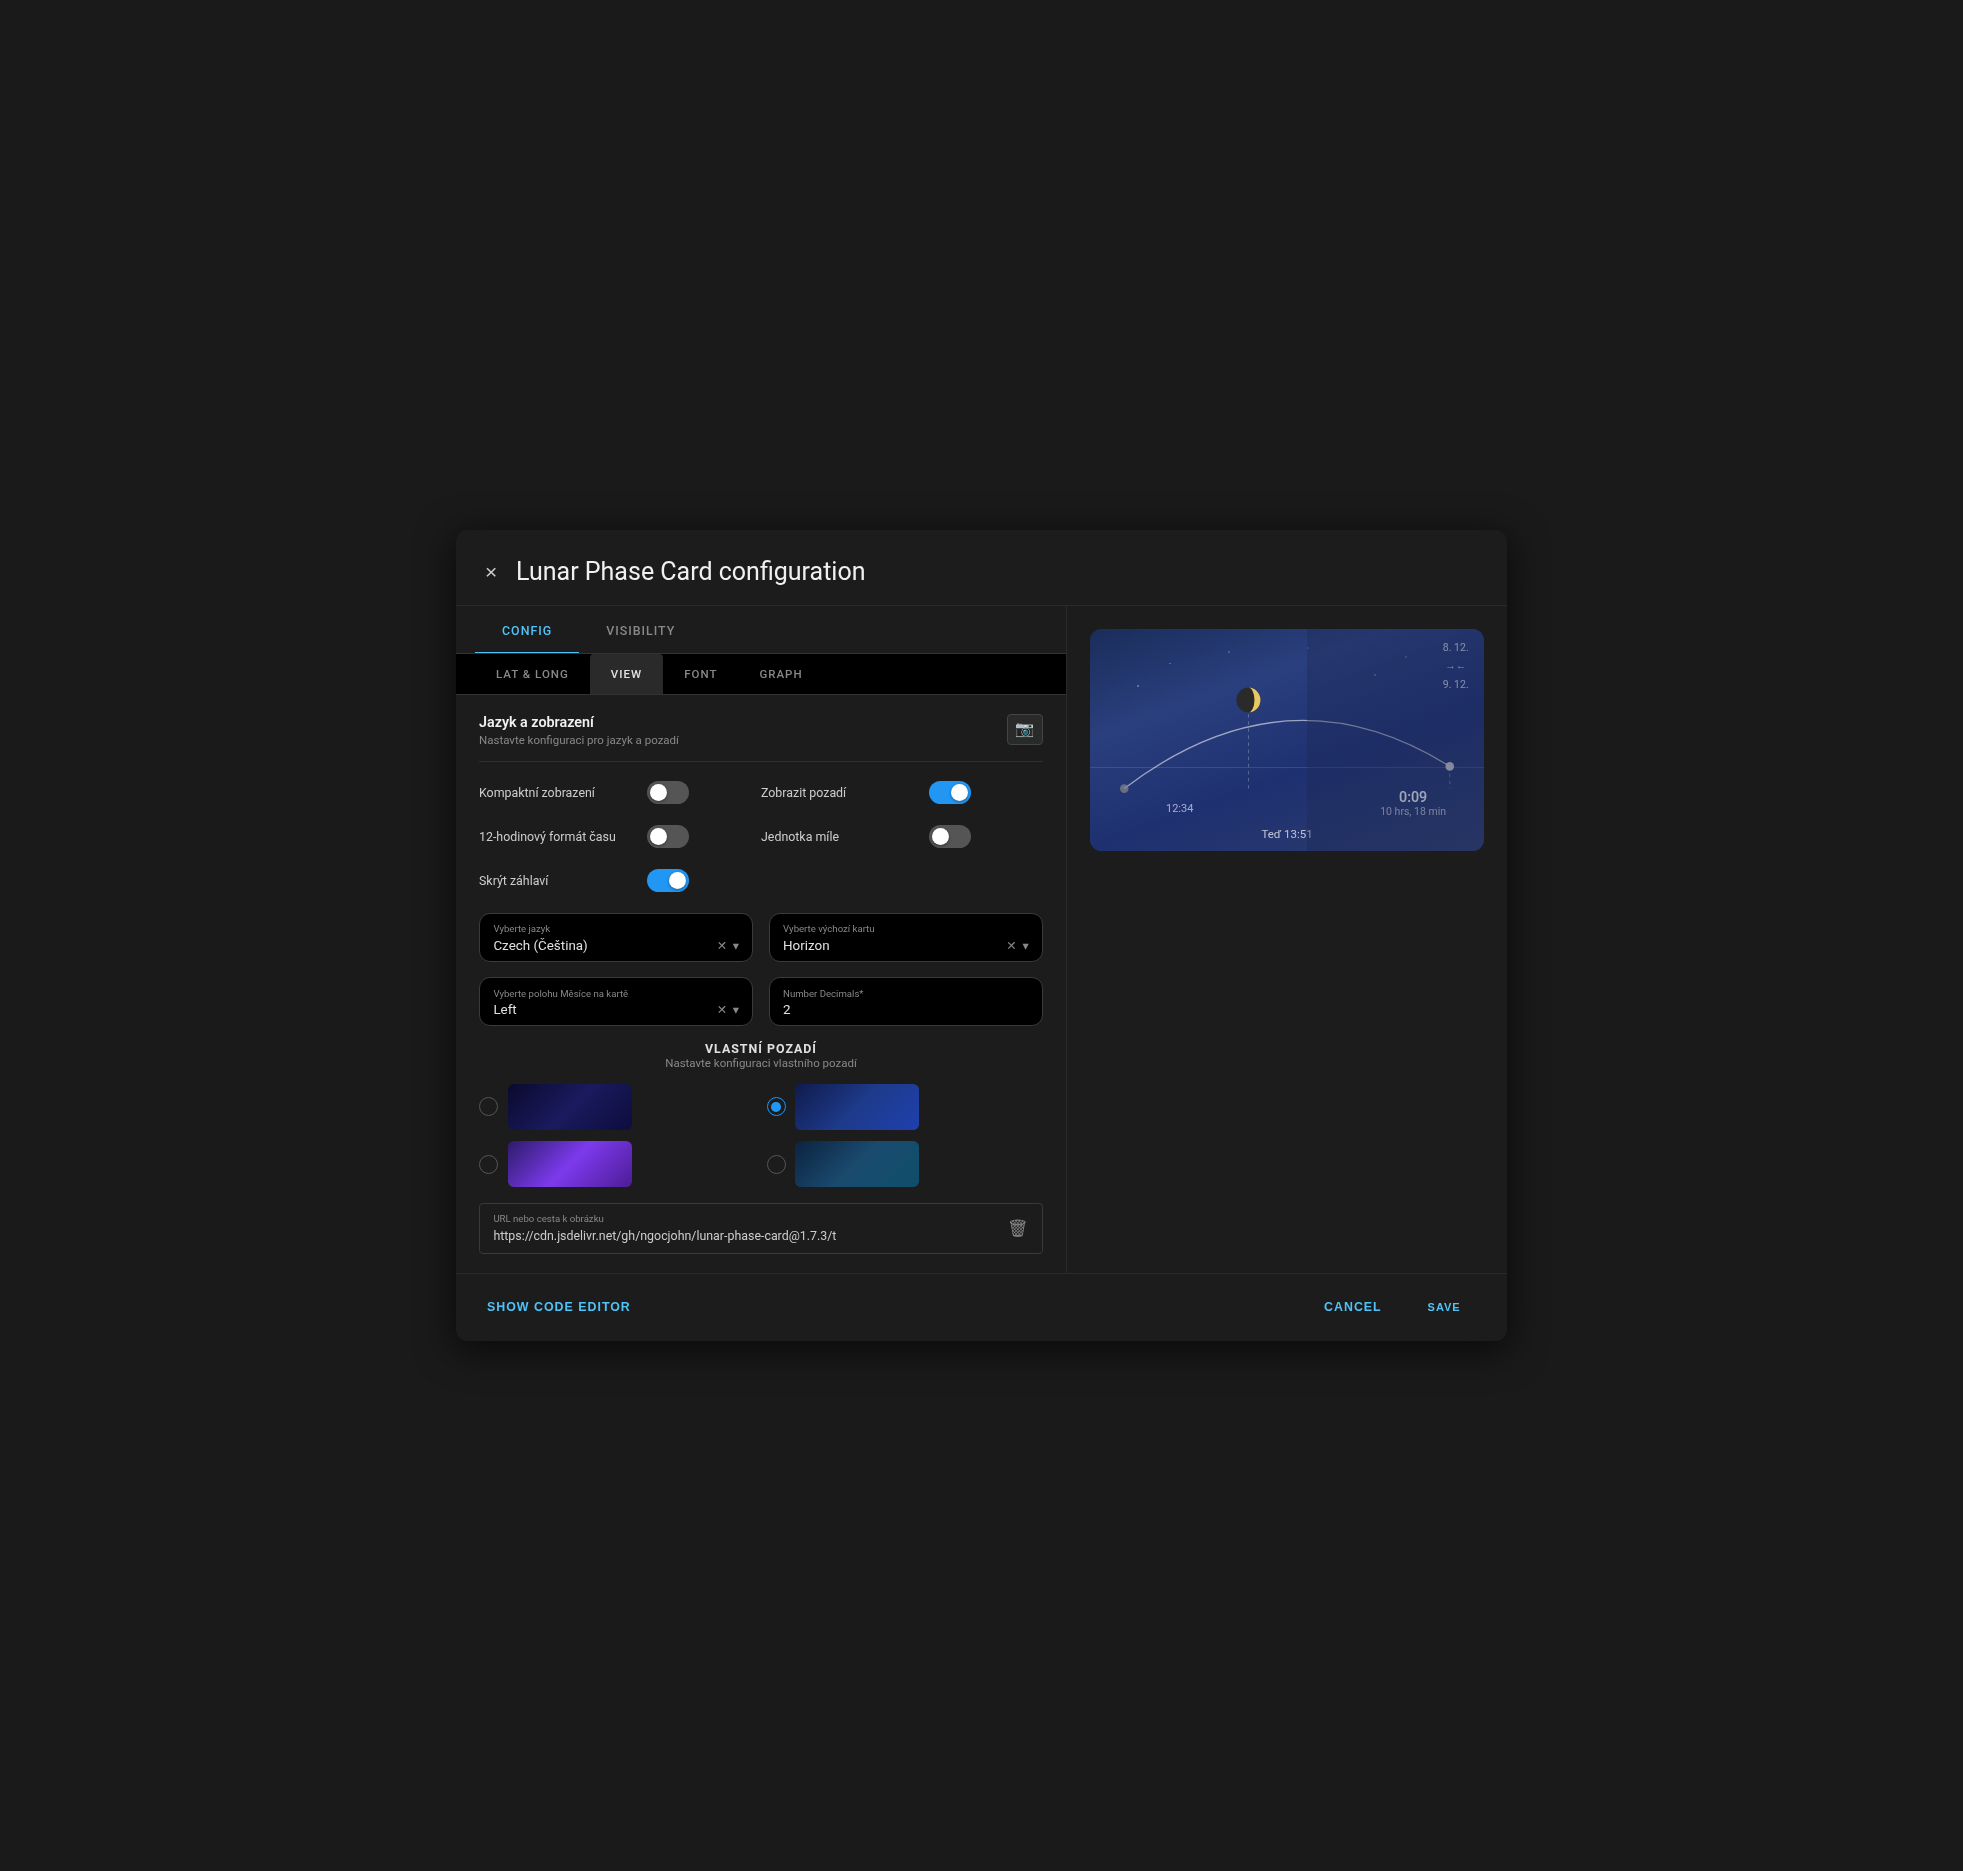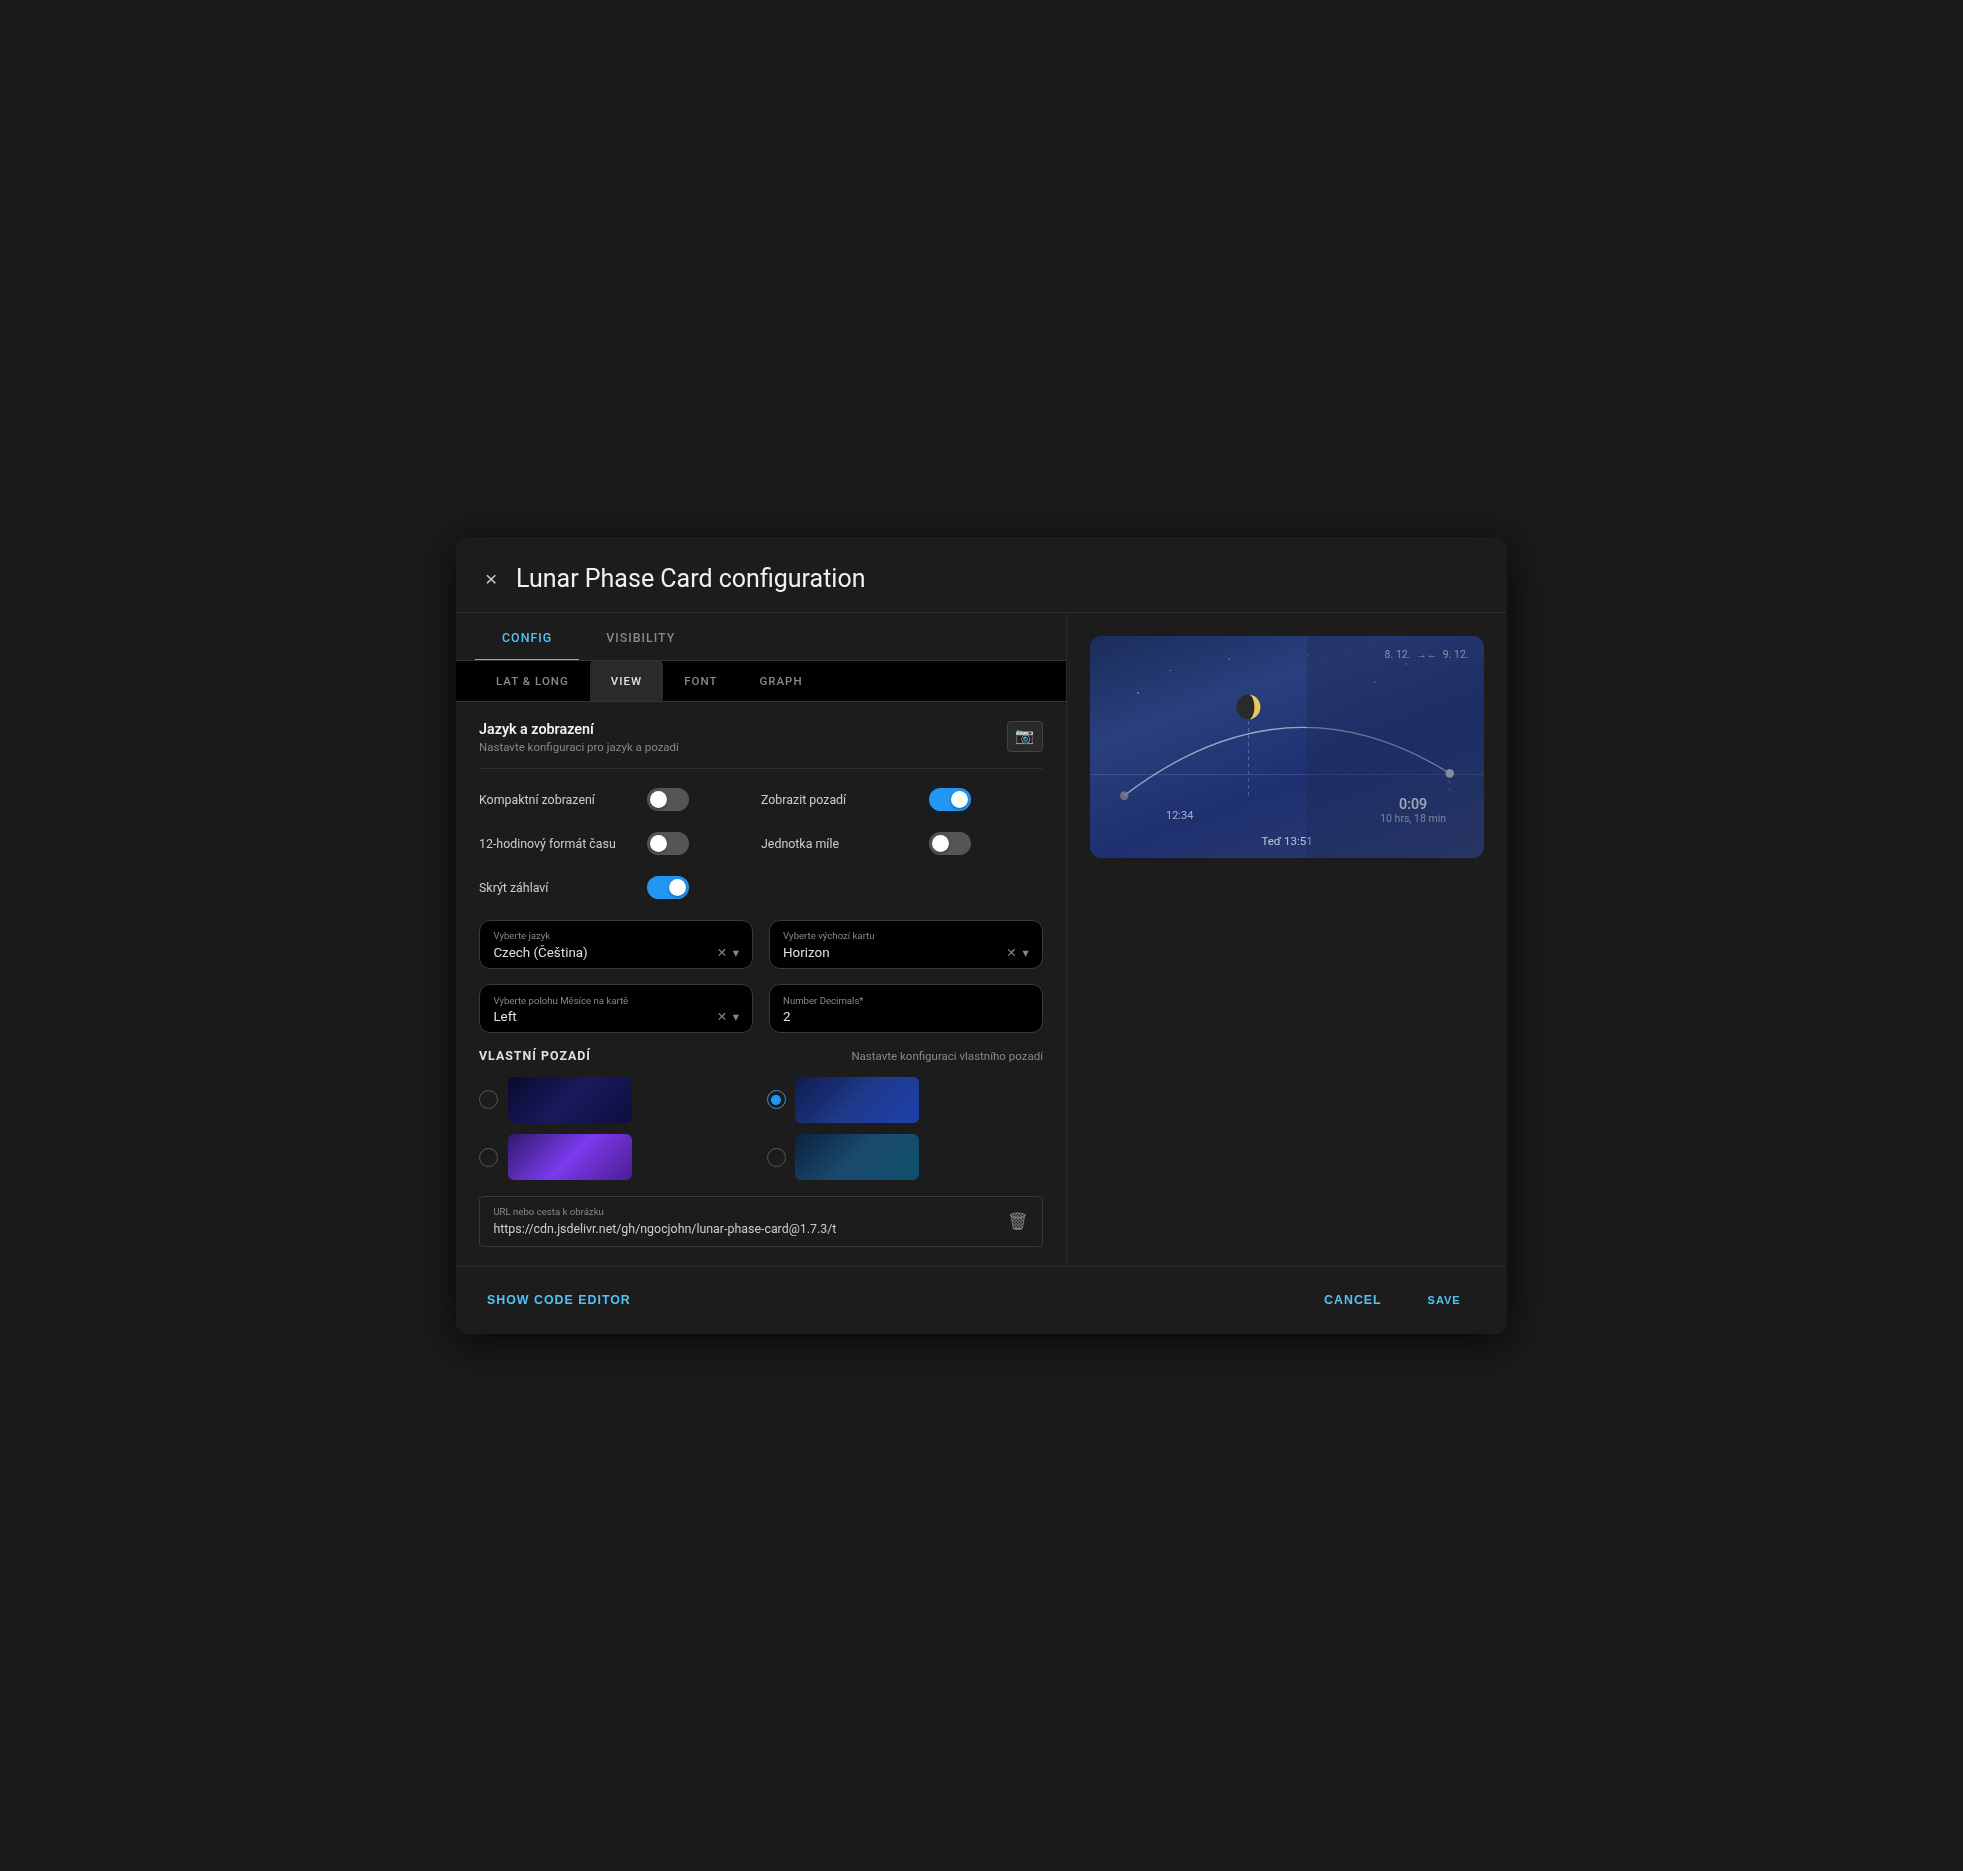--- a/index.html
+++ b/index.html
@@ -201,20 +201,21 @@
       color: #888;
       font-size: 12.4px;
     }
     .select-icons span { cursor: pointer; }
     
     .bg-section-header {
       display: flex;
       align-items: center;
       justify-content: space-between;
       margin: 15.3px 0 13.4px;
+      flex-direction: column;
     }
     .bg-section-title {
       font-size: 12.4px;
       font-weight: 700;
       color: #e0e0e0;
       letter-spacing: 1px;
       text-transform: uppercase;
     }
     .bg-section-desc {
       font-size: 11.5px;
@@ -376,20 +377,21 @@
     }
     .preview-date-bar {
       position: absolute;
       top: 11.5px;
       right: 15.3px;
       font-size: 10.5px;
       color: rgba(255,255,255,0.7);
       display: flex;
       align-items: center;
       gap: 5.7px;
+      flex-direction: column;
     }
     
     .moon-arc-svg {
       position: absolute;
       top: 0; left: 0;
       width: 100%;
       height: 100%;
     }
     .time-label-left {
       font-size: 11px;

